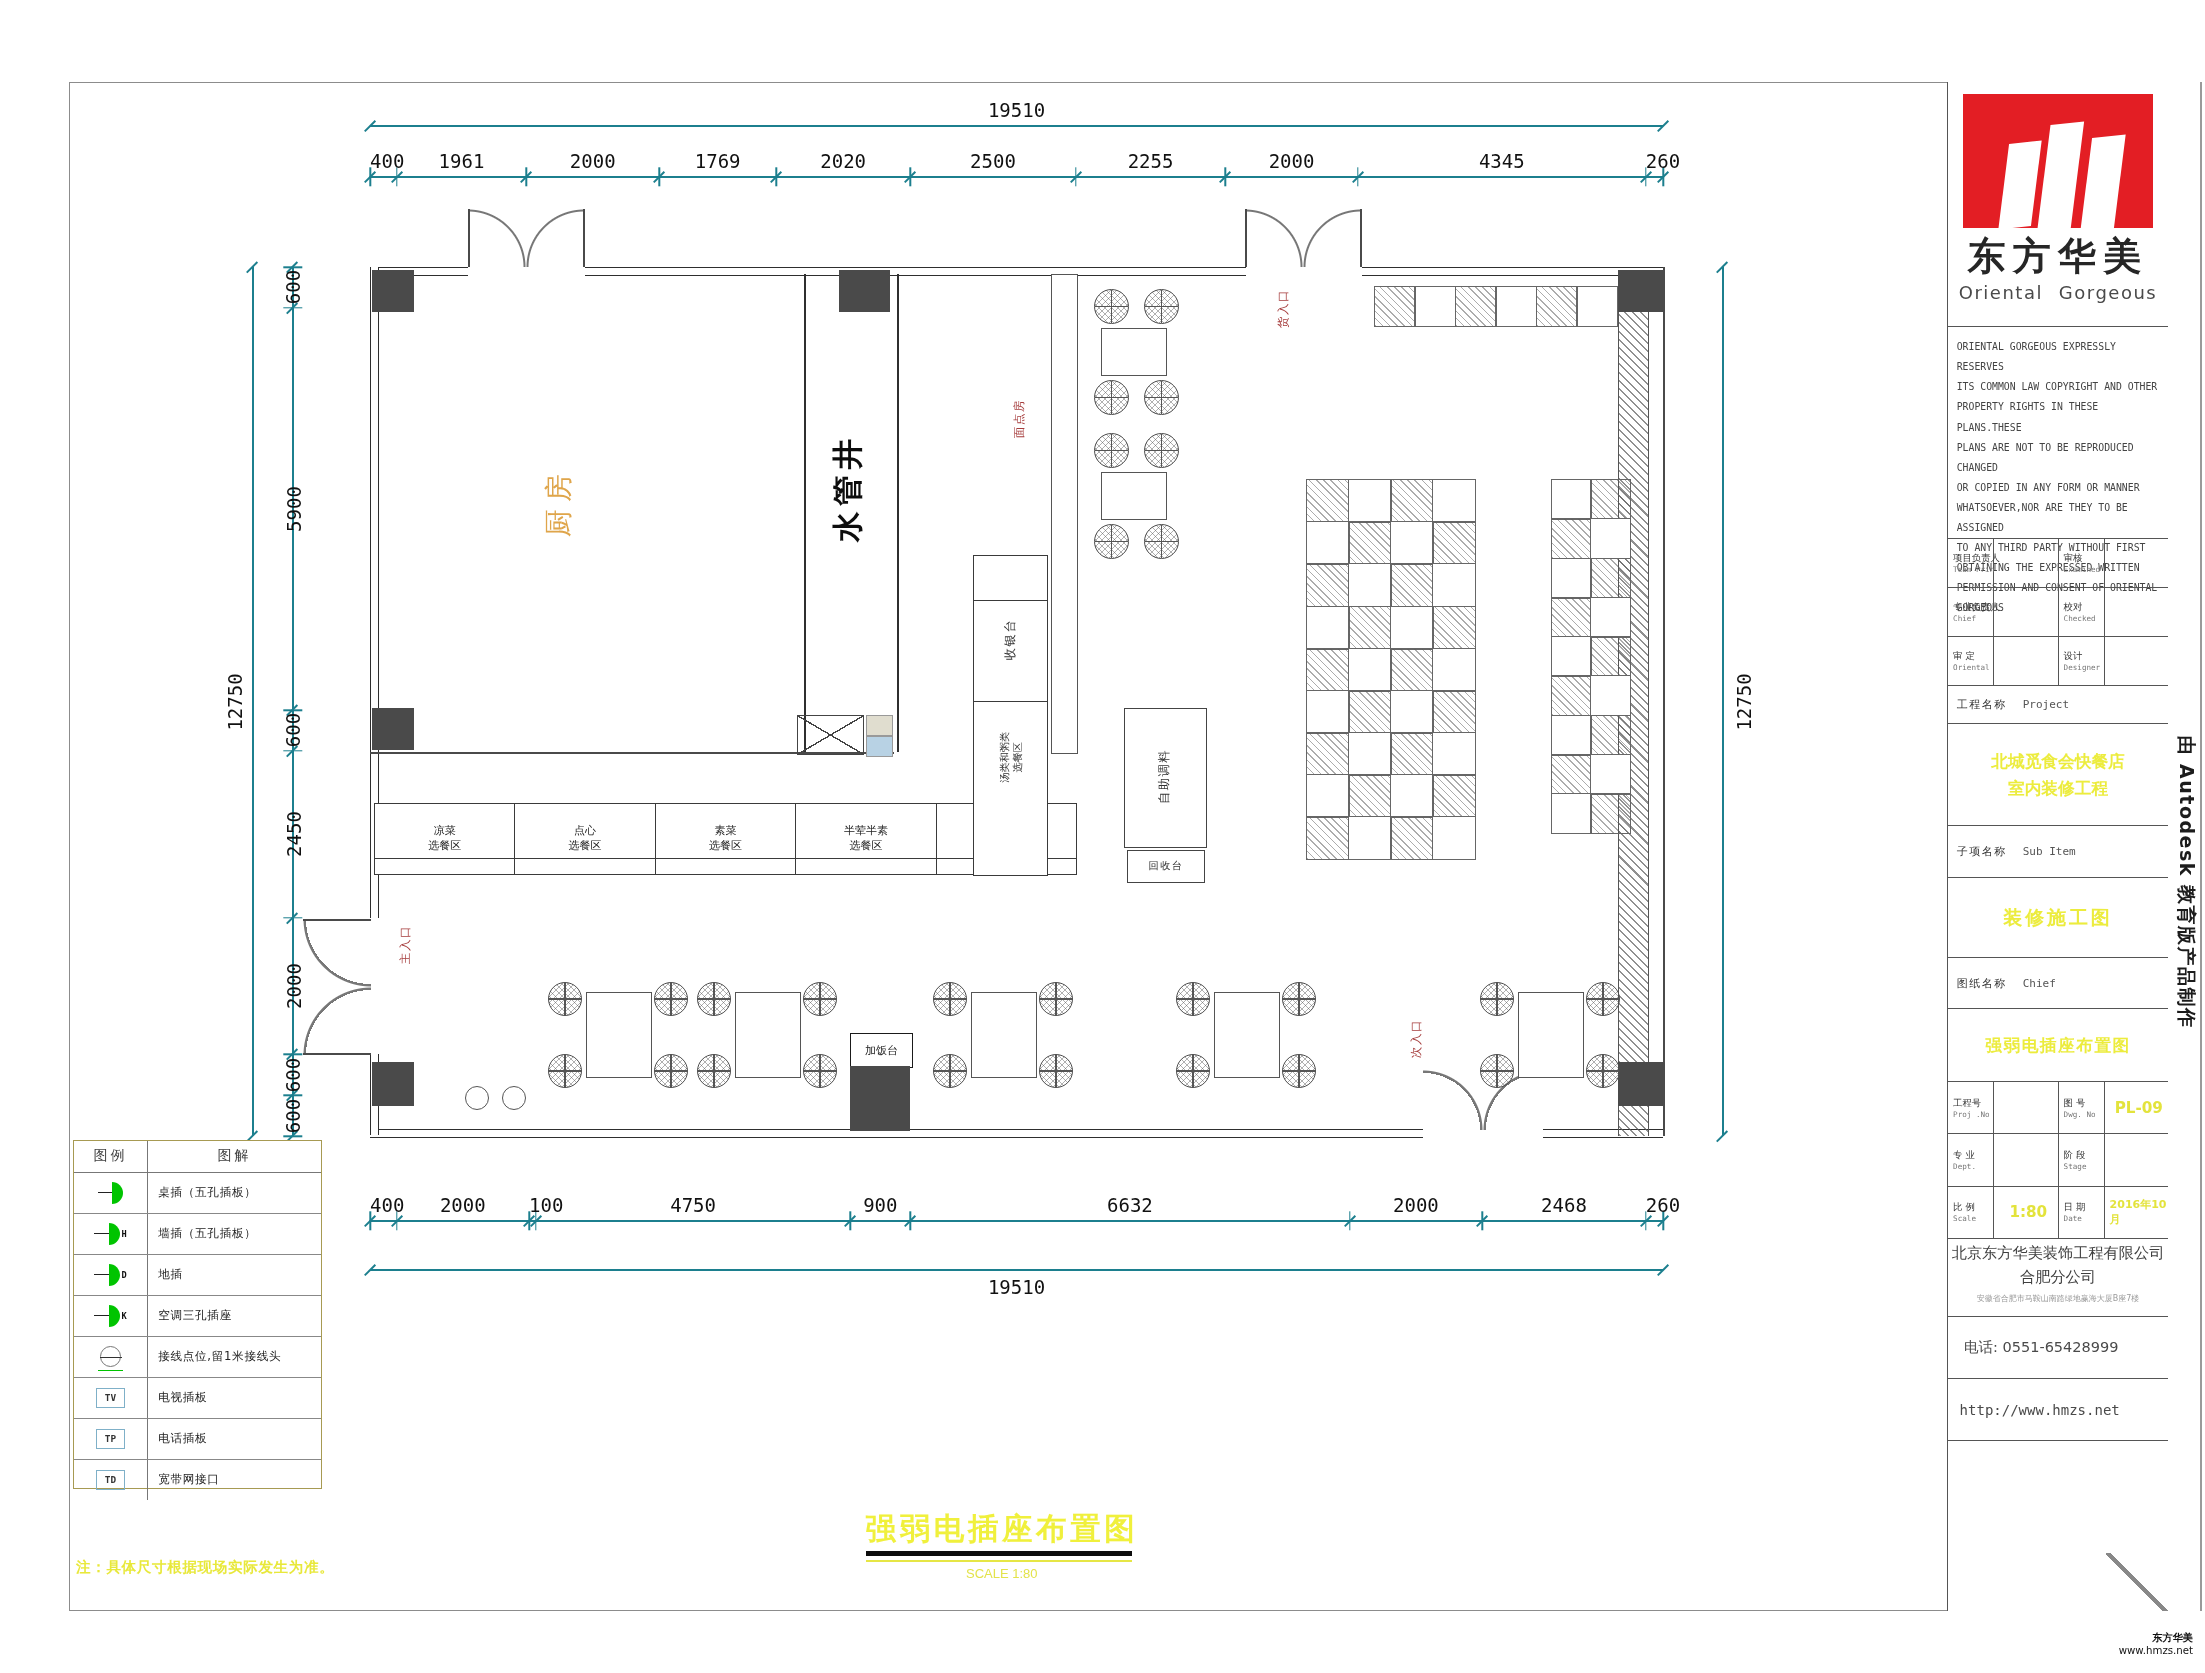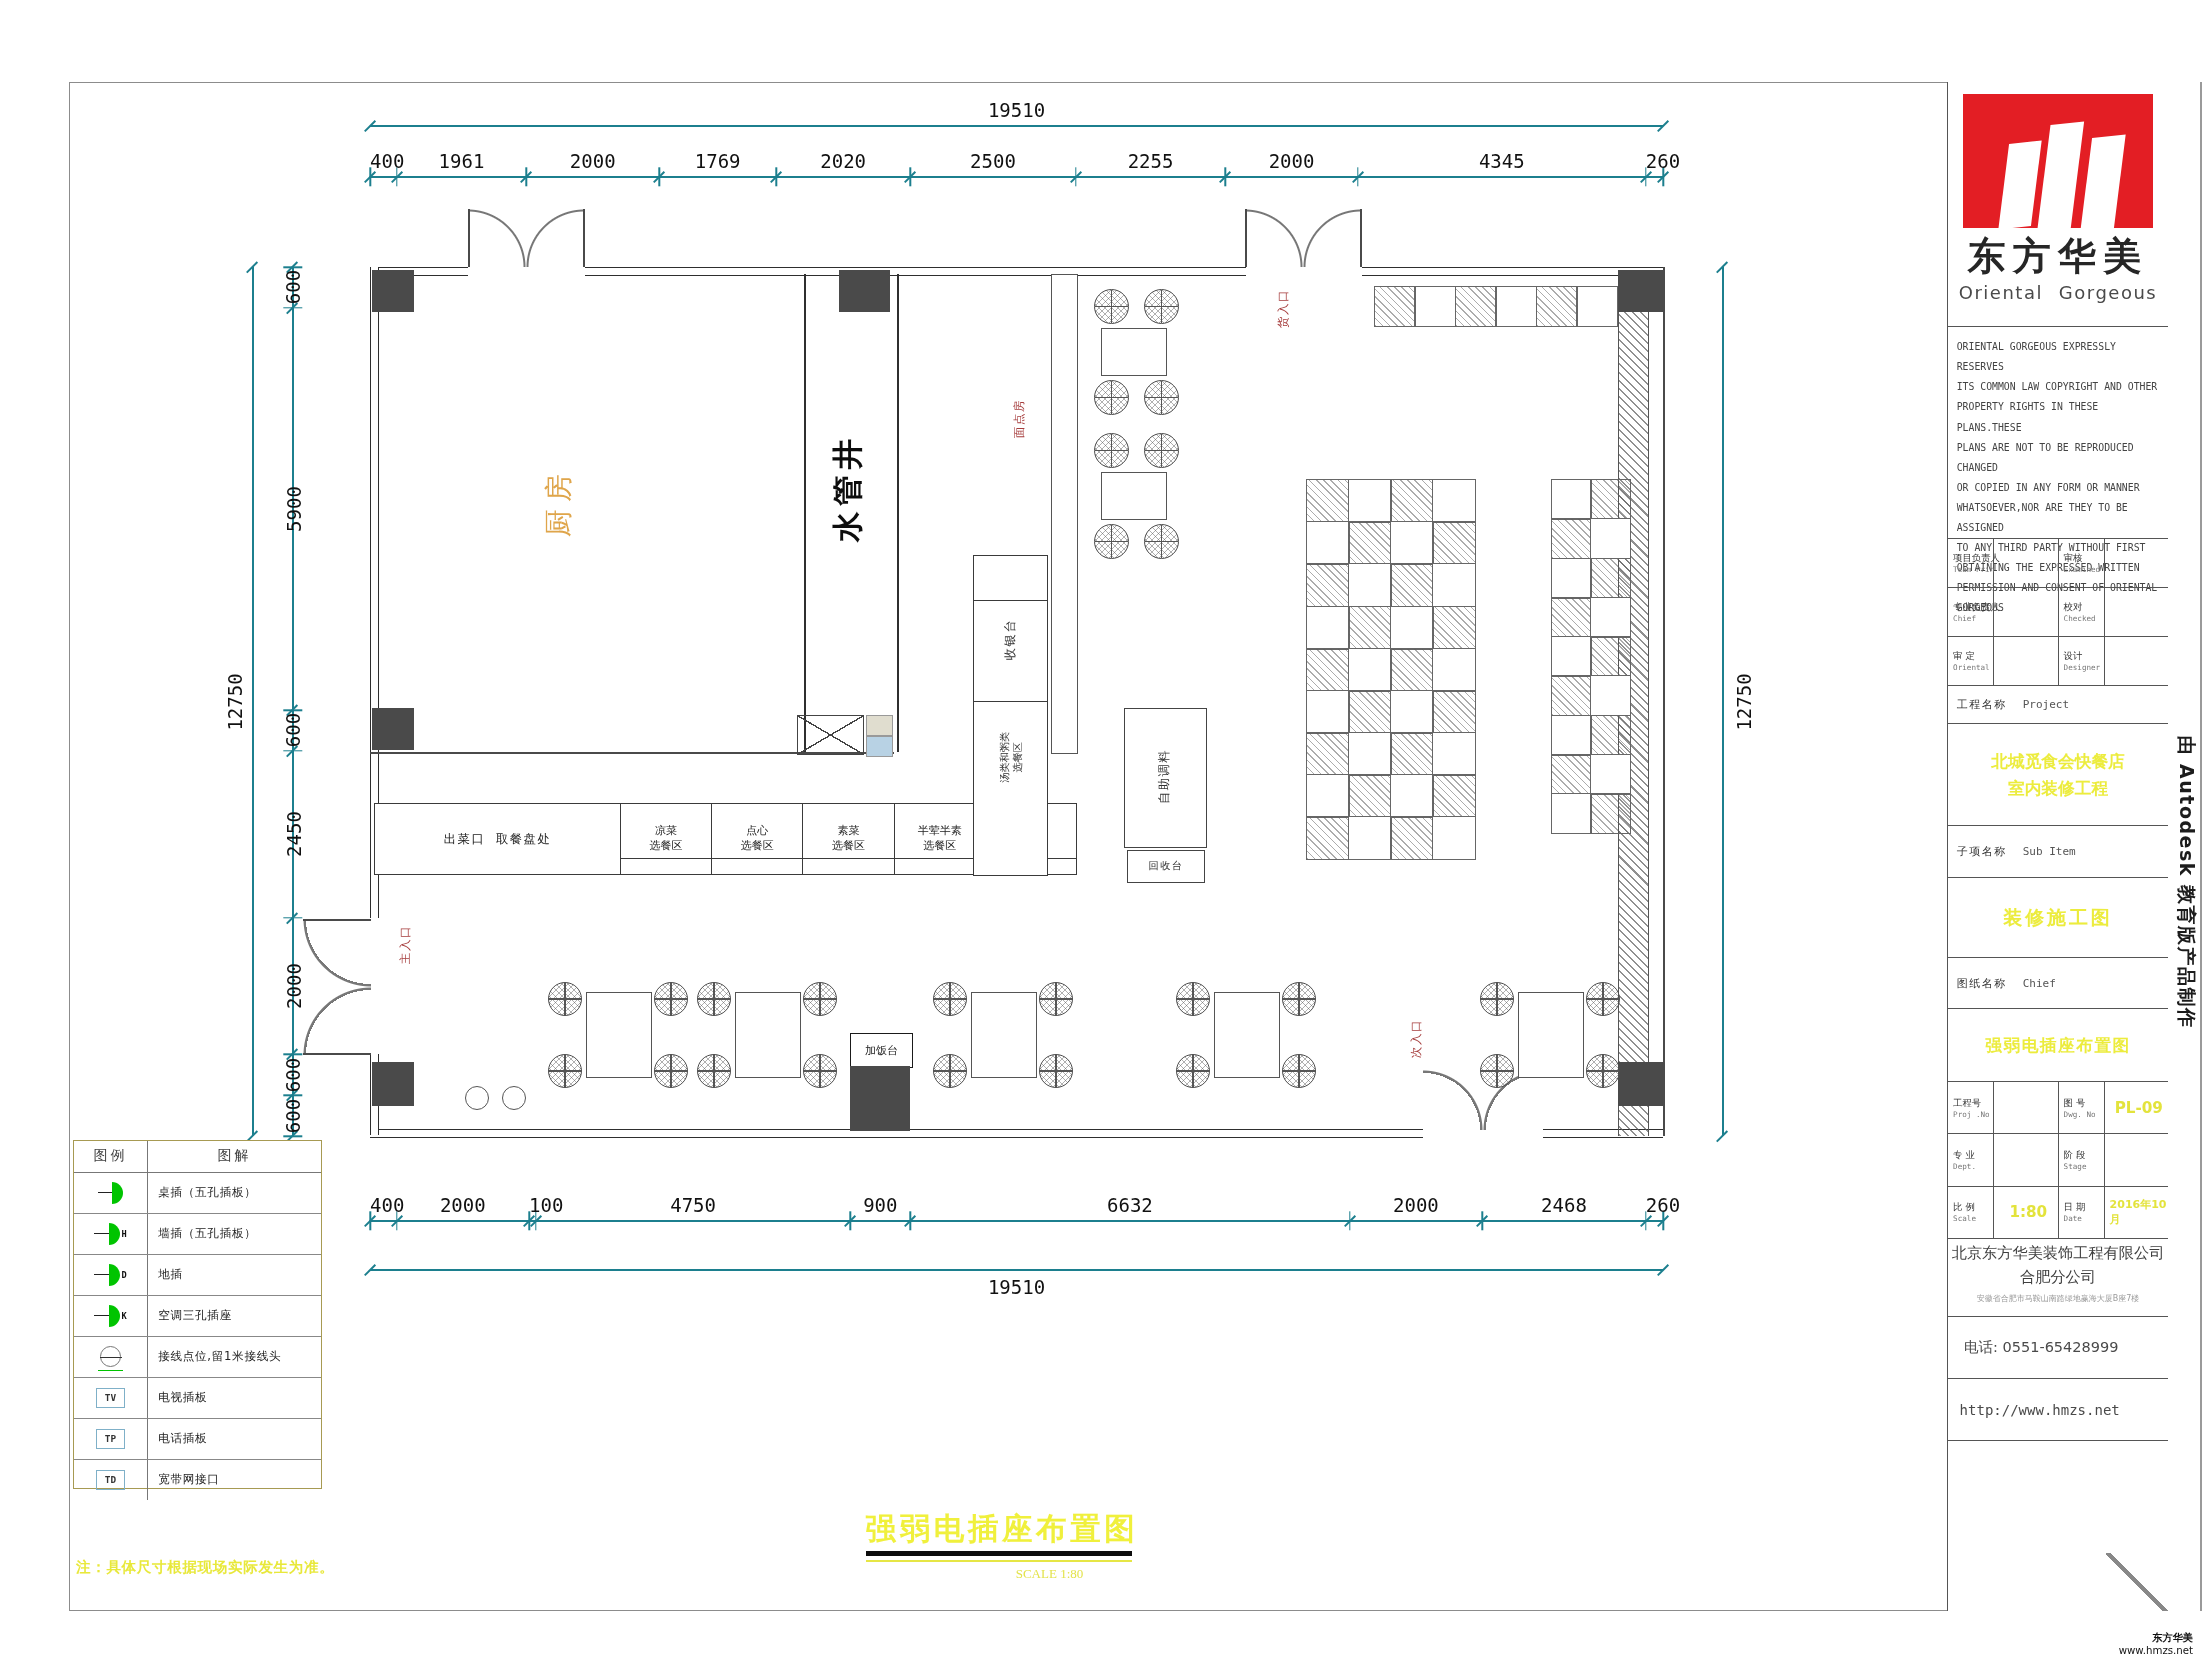--- a/index.html
+++ b/index.html
@@ -92,22 +92,22 @@
   .ic-plug .tag{font-size:8.7px;font-weight:bold;color:#111;margin-left:1.5px;font-family:"DejaVu Sans Mono",monospace;}
   .ic-junction{width:19px;height:19px;border:1.5px solid #777;border-radius:50%;position:relative;}
   .ic-junction:before{content:"";position:absolute;left:-1.5px;right:-1.5px;top:50%;height:1.5px;background:#333;}
   .ic-junction:after{content:"";position:absolute;left:-2.9px;right:-2.9px;bottom:-5.1px;height:1.5px;background:#00c400;}
   .ic-box{min-width:23px;height:18px;border:1.1px solid #7fb0c8;display:flex;align-items:center;justify-content:center;
      font-family:"DejaVu Sans Mono",monospace;font-size:9.4px;font-weight:bold;color:#333;padding:0 2.2px;}
   #main-title{left:864px;top:1509px;width:276px;text-align:center;font-size:30.5px;font-weight:bold;
      letter-spacing:3.6px;color:#f0f03c;}
   #title-rule-b{left:866px;top:1551px;width:266px;height:5.1px;background:#0d0d0d;}
   #title-rule-y{left:866px;top:1560px;width:266px;height:1.5px;background:#e6e645;}
-  #scale-note{left:966px;top:1566px;width:167px;text-align:center;font-size:13px;color:#e3e34a;
-     font-family:Liberation Serif, serif;}
+  #scale-note{left:966px;top:1566px;width:167px;text-align:left;font-size:13px;color:#e3e34a;
+     font-family:Liberation Sans, sans-serif;}
   #note{left:76px;top:1558px;font-size:14.5px;font-weight:bold;color:#e8e83a;letter-spacing:0.7px;}
   
   #tblock{left:1947px;top:82px;width:220px;height:1529px;border-left:1.5px solid #555;display:flex;flex-direction:column;background:#fff;}
   .tsec{border-bottom:1.1px solid #555;position:relative;box-sizing:border-box;flex:none;}
   #logo-sec{height:245px;display:flex;flex-direction:column;align-items:center;}
   #logo-red{margin-top:12.3px;width:190px;height:134px;background:#e31e24;position:relative;overflow:hidden;}
   #logo-red .m{position:absolute;background:#fff;transform:skewX(-13deg) rotate(-6deg);}
   #brand-cn{font-size:38px;font-weight:900;letter-spacing:7.3px;color:#262626;margin-top:2.9px;white-space:nowrap;}
   #brand-en{font-size:18px;color:#4a4a4a;letter-spacing:1.5px;word-spacing:8.7px;}
   #copy-en{height:212px;padding:10.2px 7.3px 0 8.7px;font-family:"DejaVu Sans Mono","Liberation Mono",monospace;
@@ -302,21 +302,20 @@
   <div class="thin-v" style="left:1663px;top:267px;height:869px;"></div>
   <div class="thin-h" style="left:370px;top:752px;width:524px;"></div>
 
   <div class="abs" id="shaft"></div>
   <div class="abs" id="pastry-counter"></div>
   <div class="abs xbox"></div>
   <div class="sq-a"></div>
   <div class="sq-b"></div>
 
   <div class="abs" id="serving-band">
-    <div id="exit-cell">出菜口  取餐盘处</div>
     <div id="counter-cells">
         <div class="ccell">
           <div class="top">
             <span>凉菜</span>
             <span>选餐区</span>
           </div>
           <div></div>
         </div>
         <div class="ccell">
           <div class="top">

